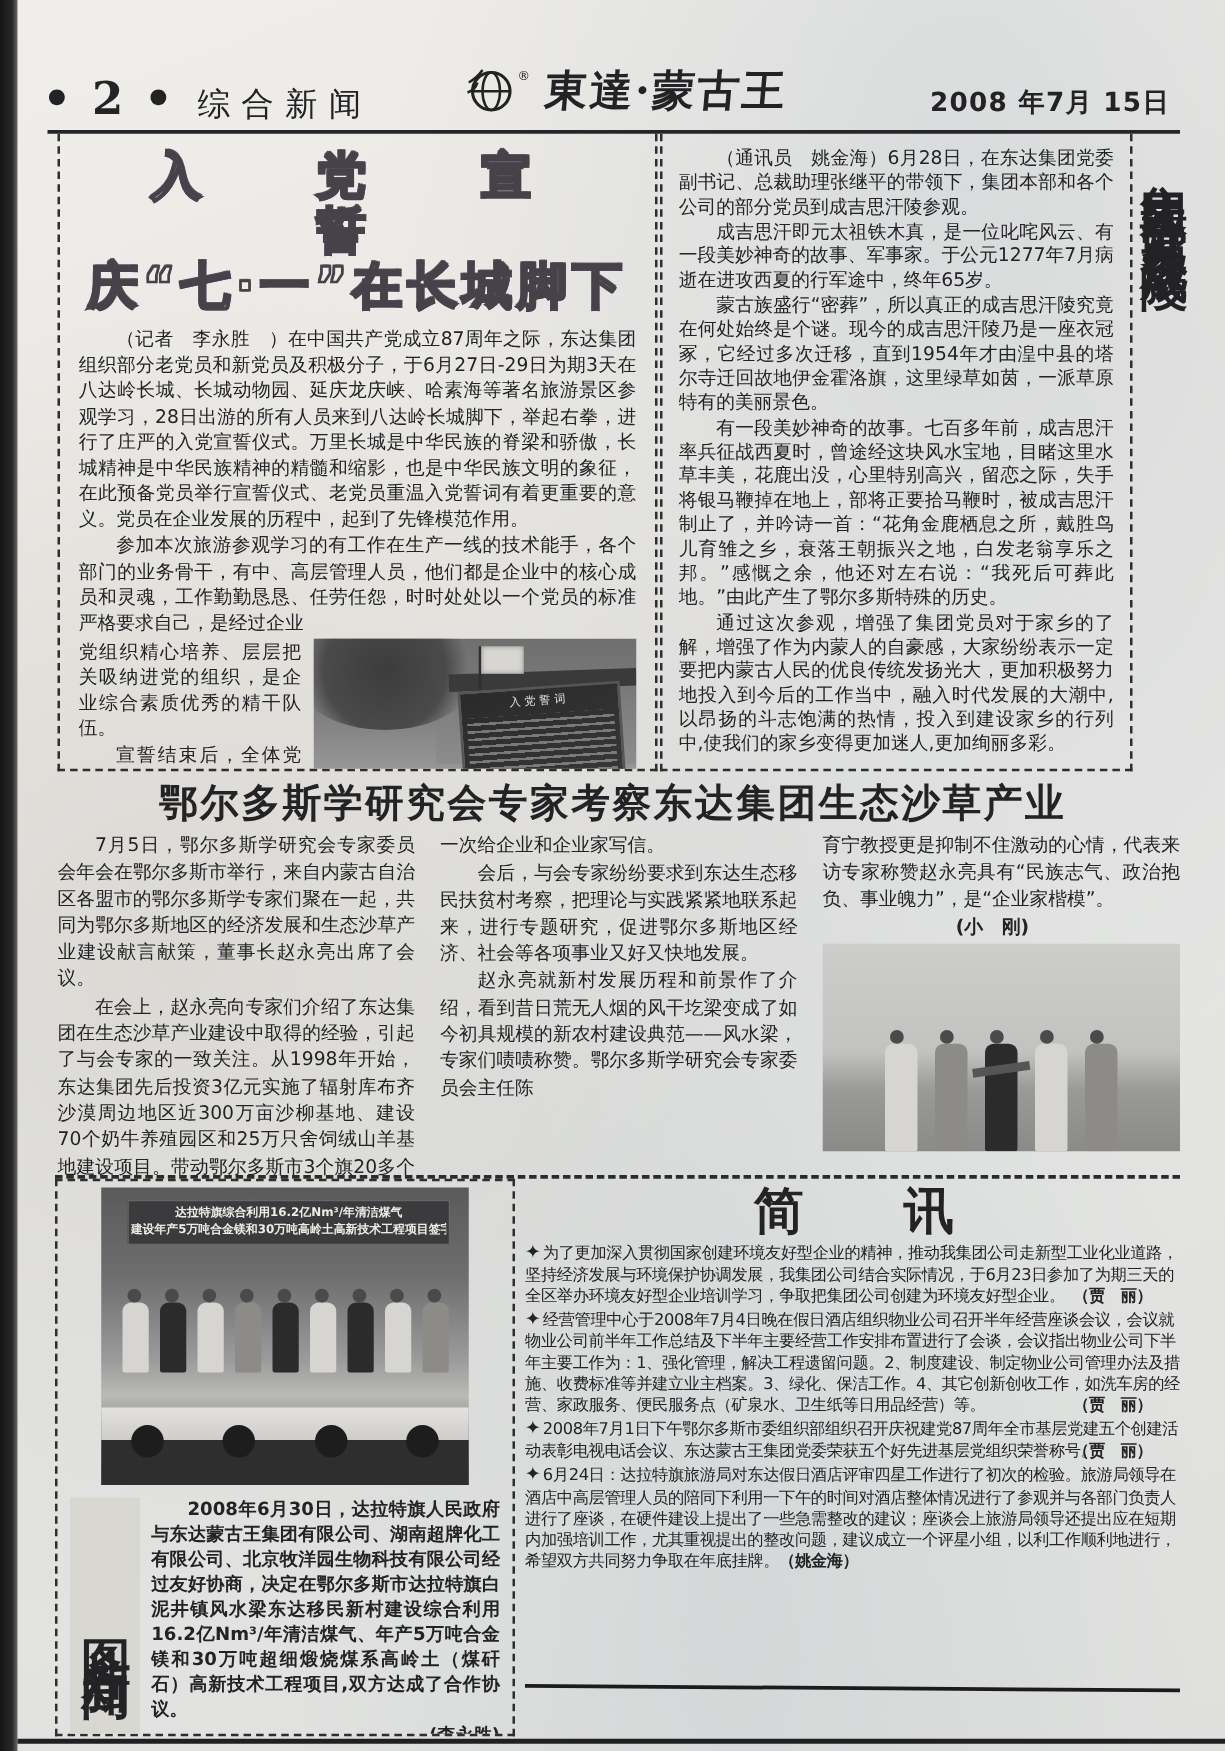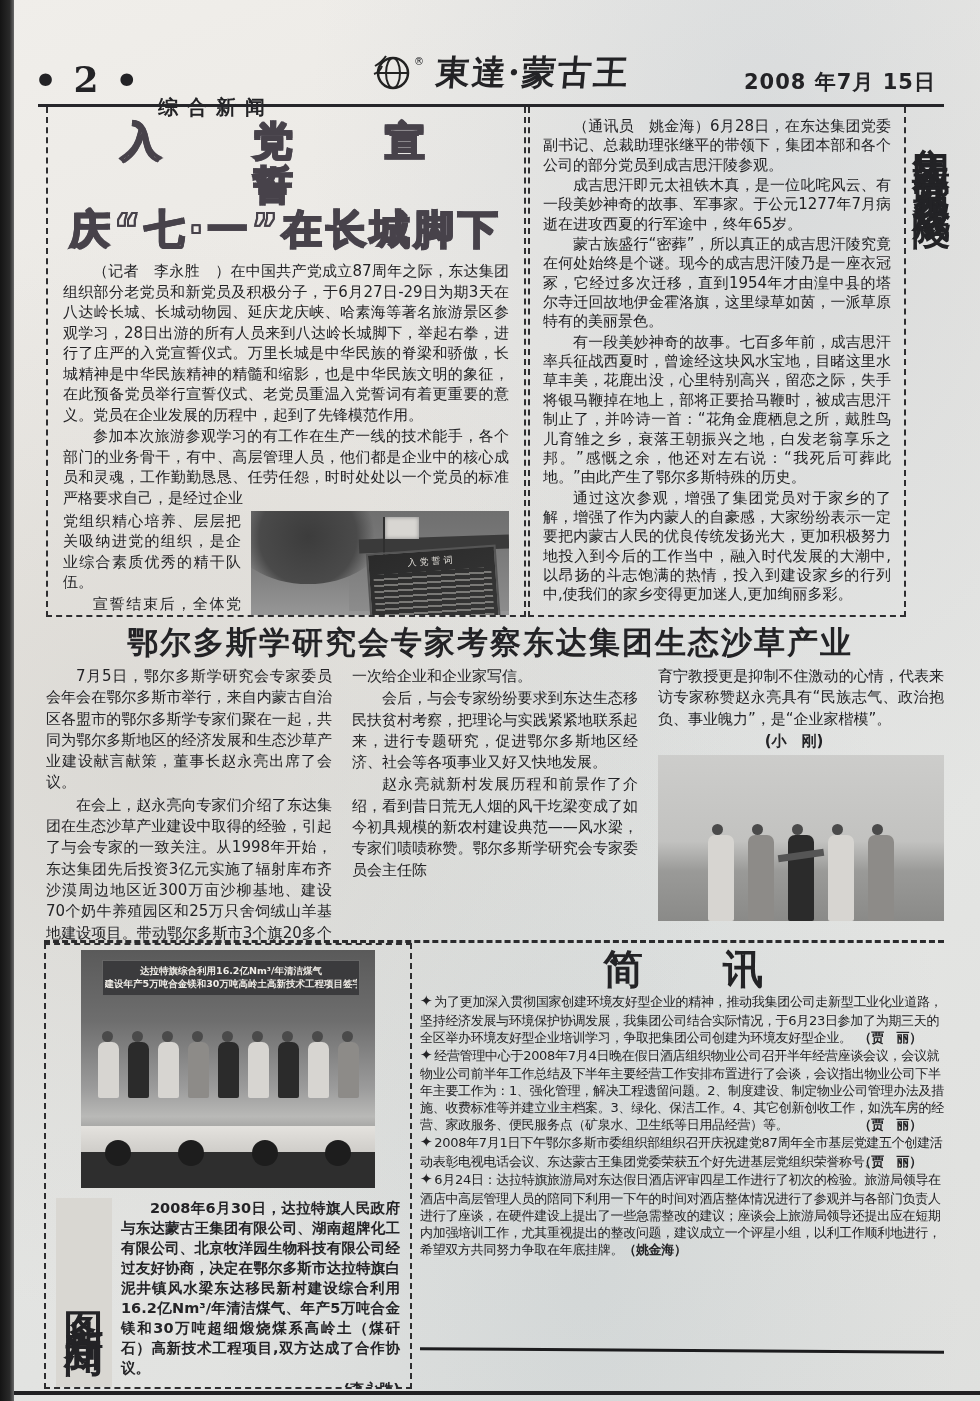--- a/index.html
+++ b/index.html
@@ -8,21 +8,21 @@
     font-family:"DejaVu Sans","Liberation Sans",sans-serif;color:#232326;
     background:
       radial-gradient(ellipse at 78% 10%, rgba(168,182,196,.28), transparent 42%),
       radial-gradient(ellipse at 15% 55%, rgba(190,186,178,.30), transparent 50%),
       radial-gradient(ellipse at 60% 90%, rgba(170,184,190,.25), transparent 45%),
       linear-gradient(160deg,#f0eeea 0%,#e9e7e3 35%,#e4e5e3 65%,#dfe0de 100%);
   }
   .scan-edge{position:absolute;left:0;top:0;width:14px;height:1401px;background:linear-gradient(90deg,#141414,#2a2a2a 70%,#6a6a6a);}
   
   .pageno{position:absolute;left:34px;top:58px;font-family:"DejaVu Serif","Liberation Serif",serif;font-size:36px;font-weight:bold;letter-spacing:2px;}
-  .section{position:absolute;left:158px;top:66px;font-size:20px;font-weight:700;letter-spacing:9px;margin-top:28px;}
+  .section{position:absolute;left:158px;top:66px;font-size:26px;font-weight:400;letter-spacing:9px;}
   .brand{position:absolute;left:372px;top:50px;display:flex;align-items:center;gap:6px;}
   .brand svg{width:42px;height:42px;}
   .regmark{font-size:10px;vertical-align:top;position:relative;top:-12px;left:-6px;}
   .brandname{font-size:34px;font-weight:900;transform:skewX(-5deg);letter-spacing:2px;font-family:"DejaVu Serif","Liberation Serif",serif;}
   .issue-date{position:absolute;left:700px;top:68px;font-size:21px;font-weight:600;letter-spacing:1px;margin-left:44px;}
   .head-rule{position:absolute;left:38px;top:104px;width:906px;height:3px;background:#26262a;}
   
   p{margin:0 0 1px 0;text-indent:2em;text-align:justify;}
   p.cont{text-indent:0;}
   .vert{writing-mode:vertical-rl;text-orientation:upright;}

